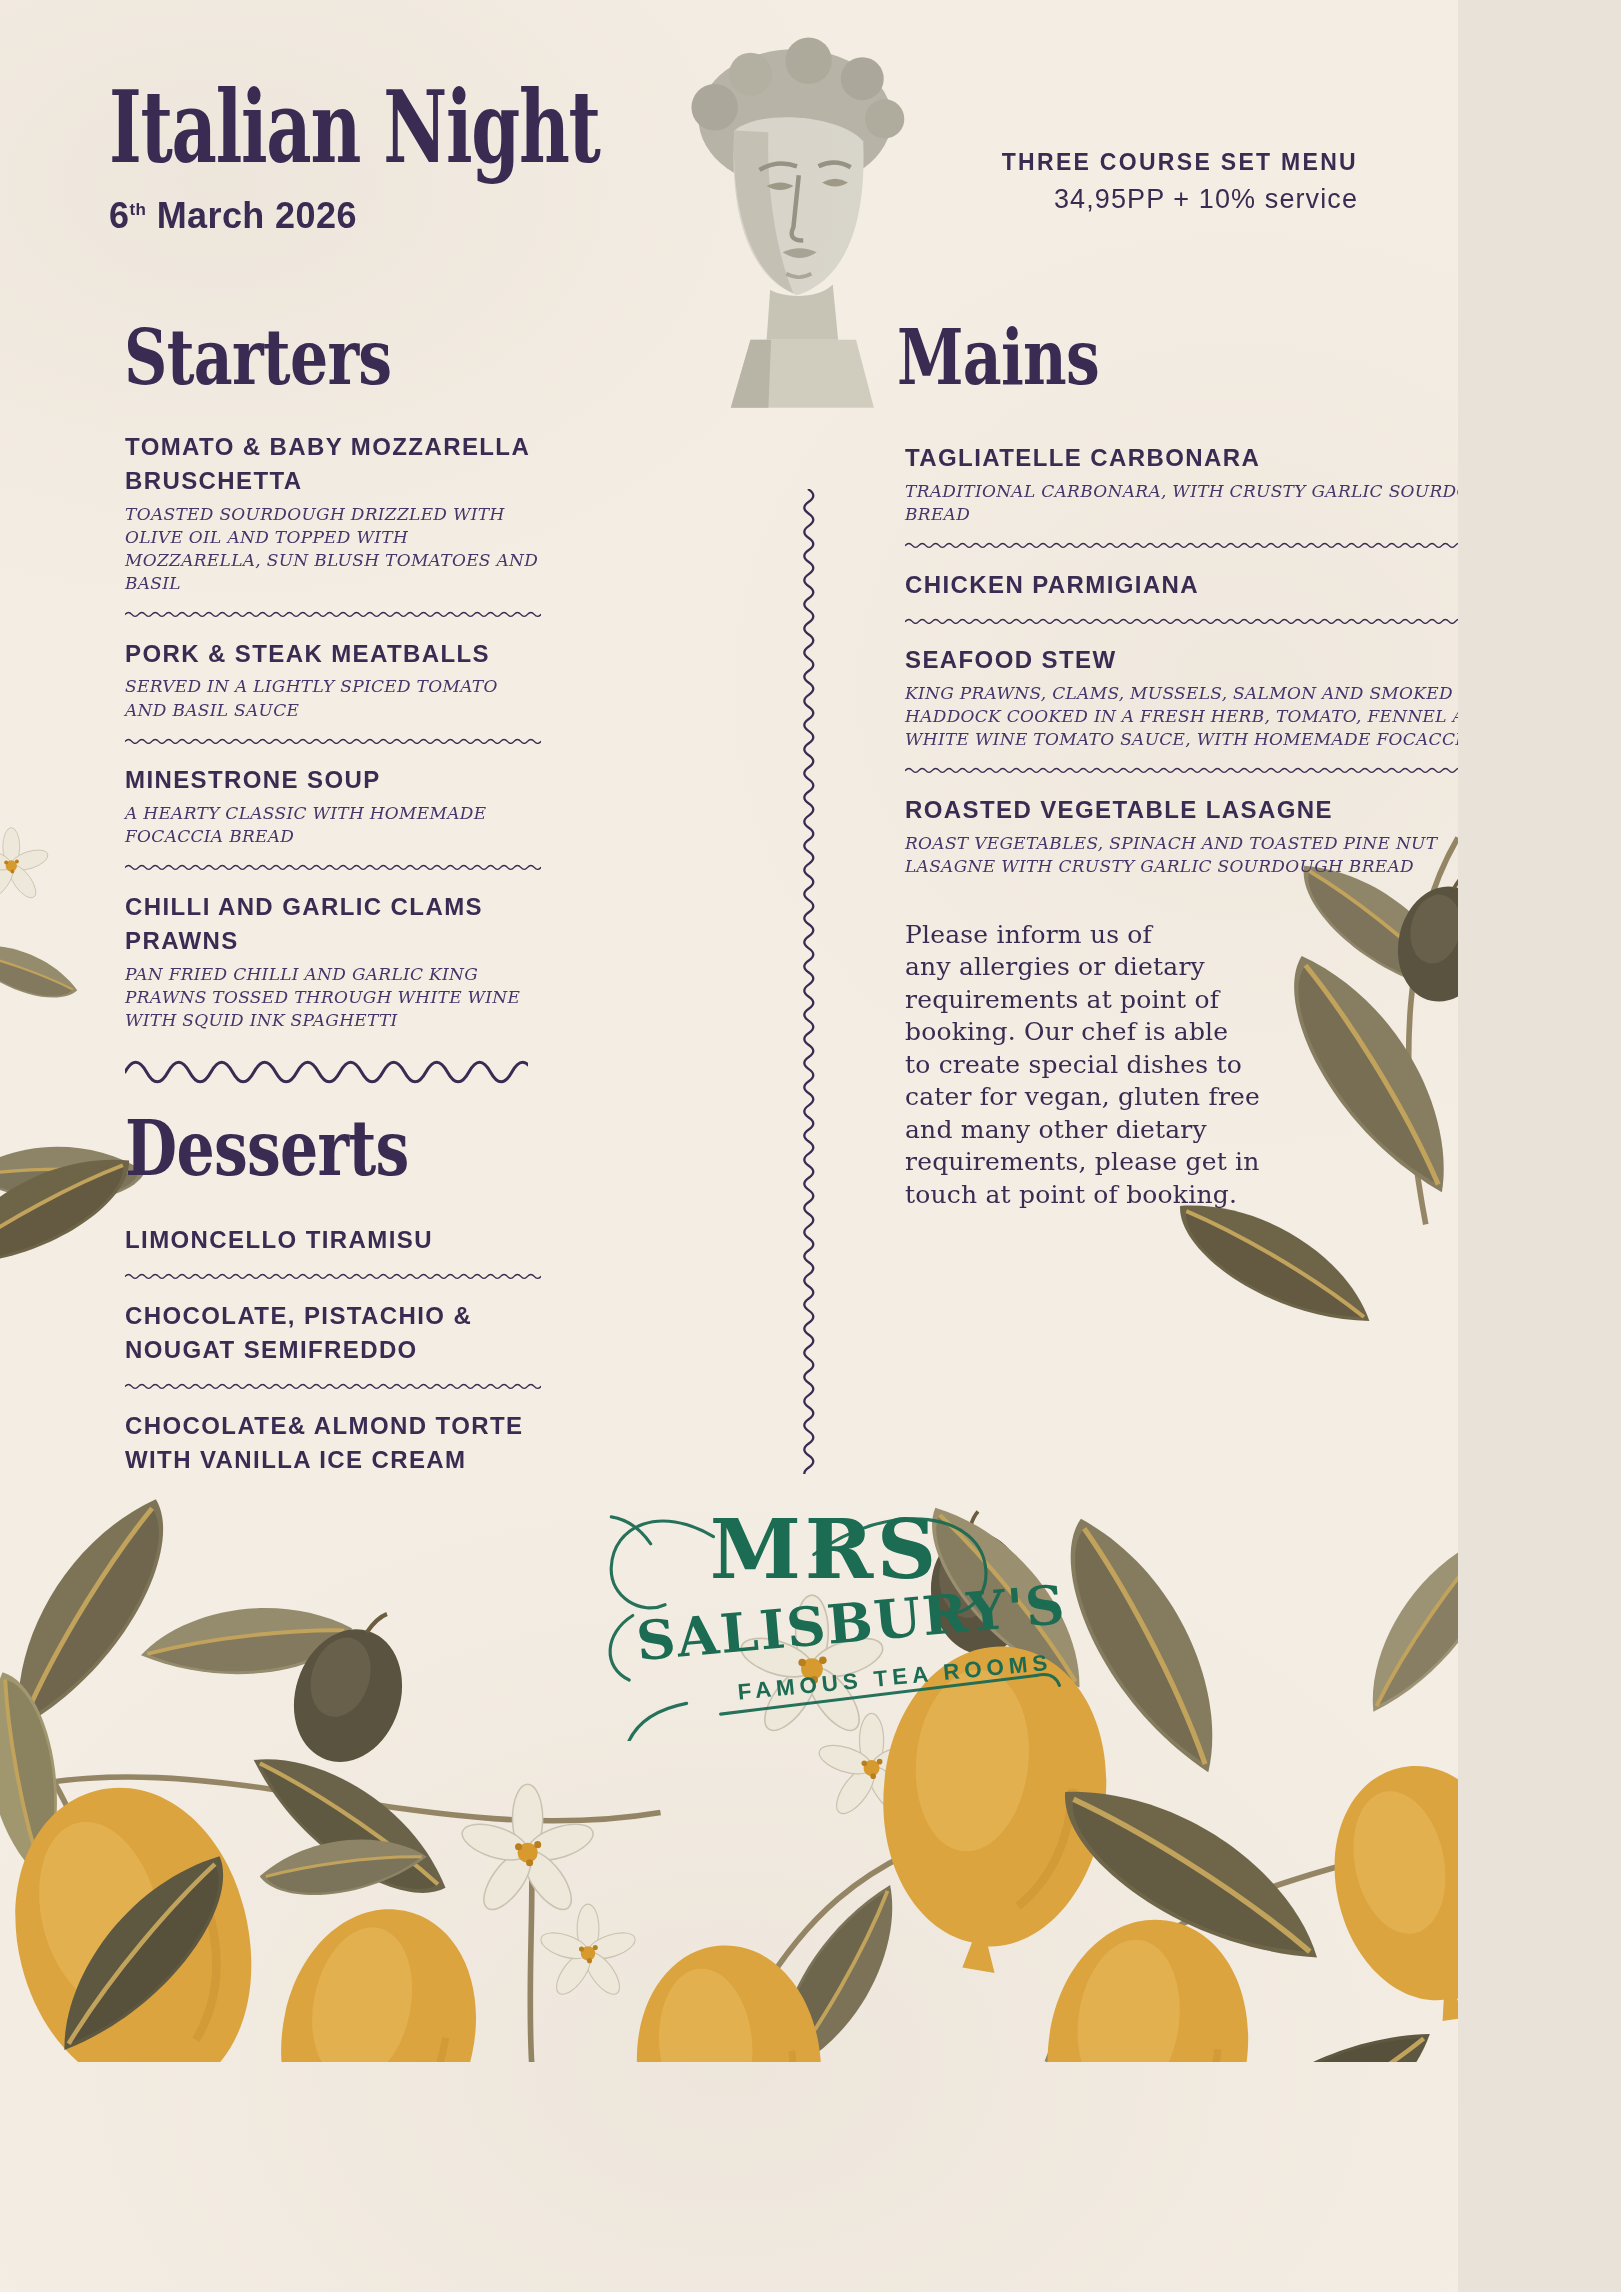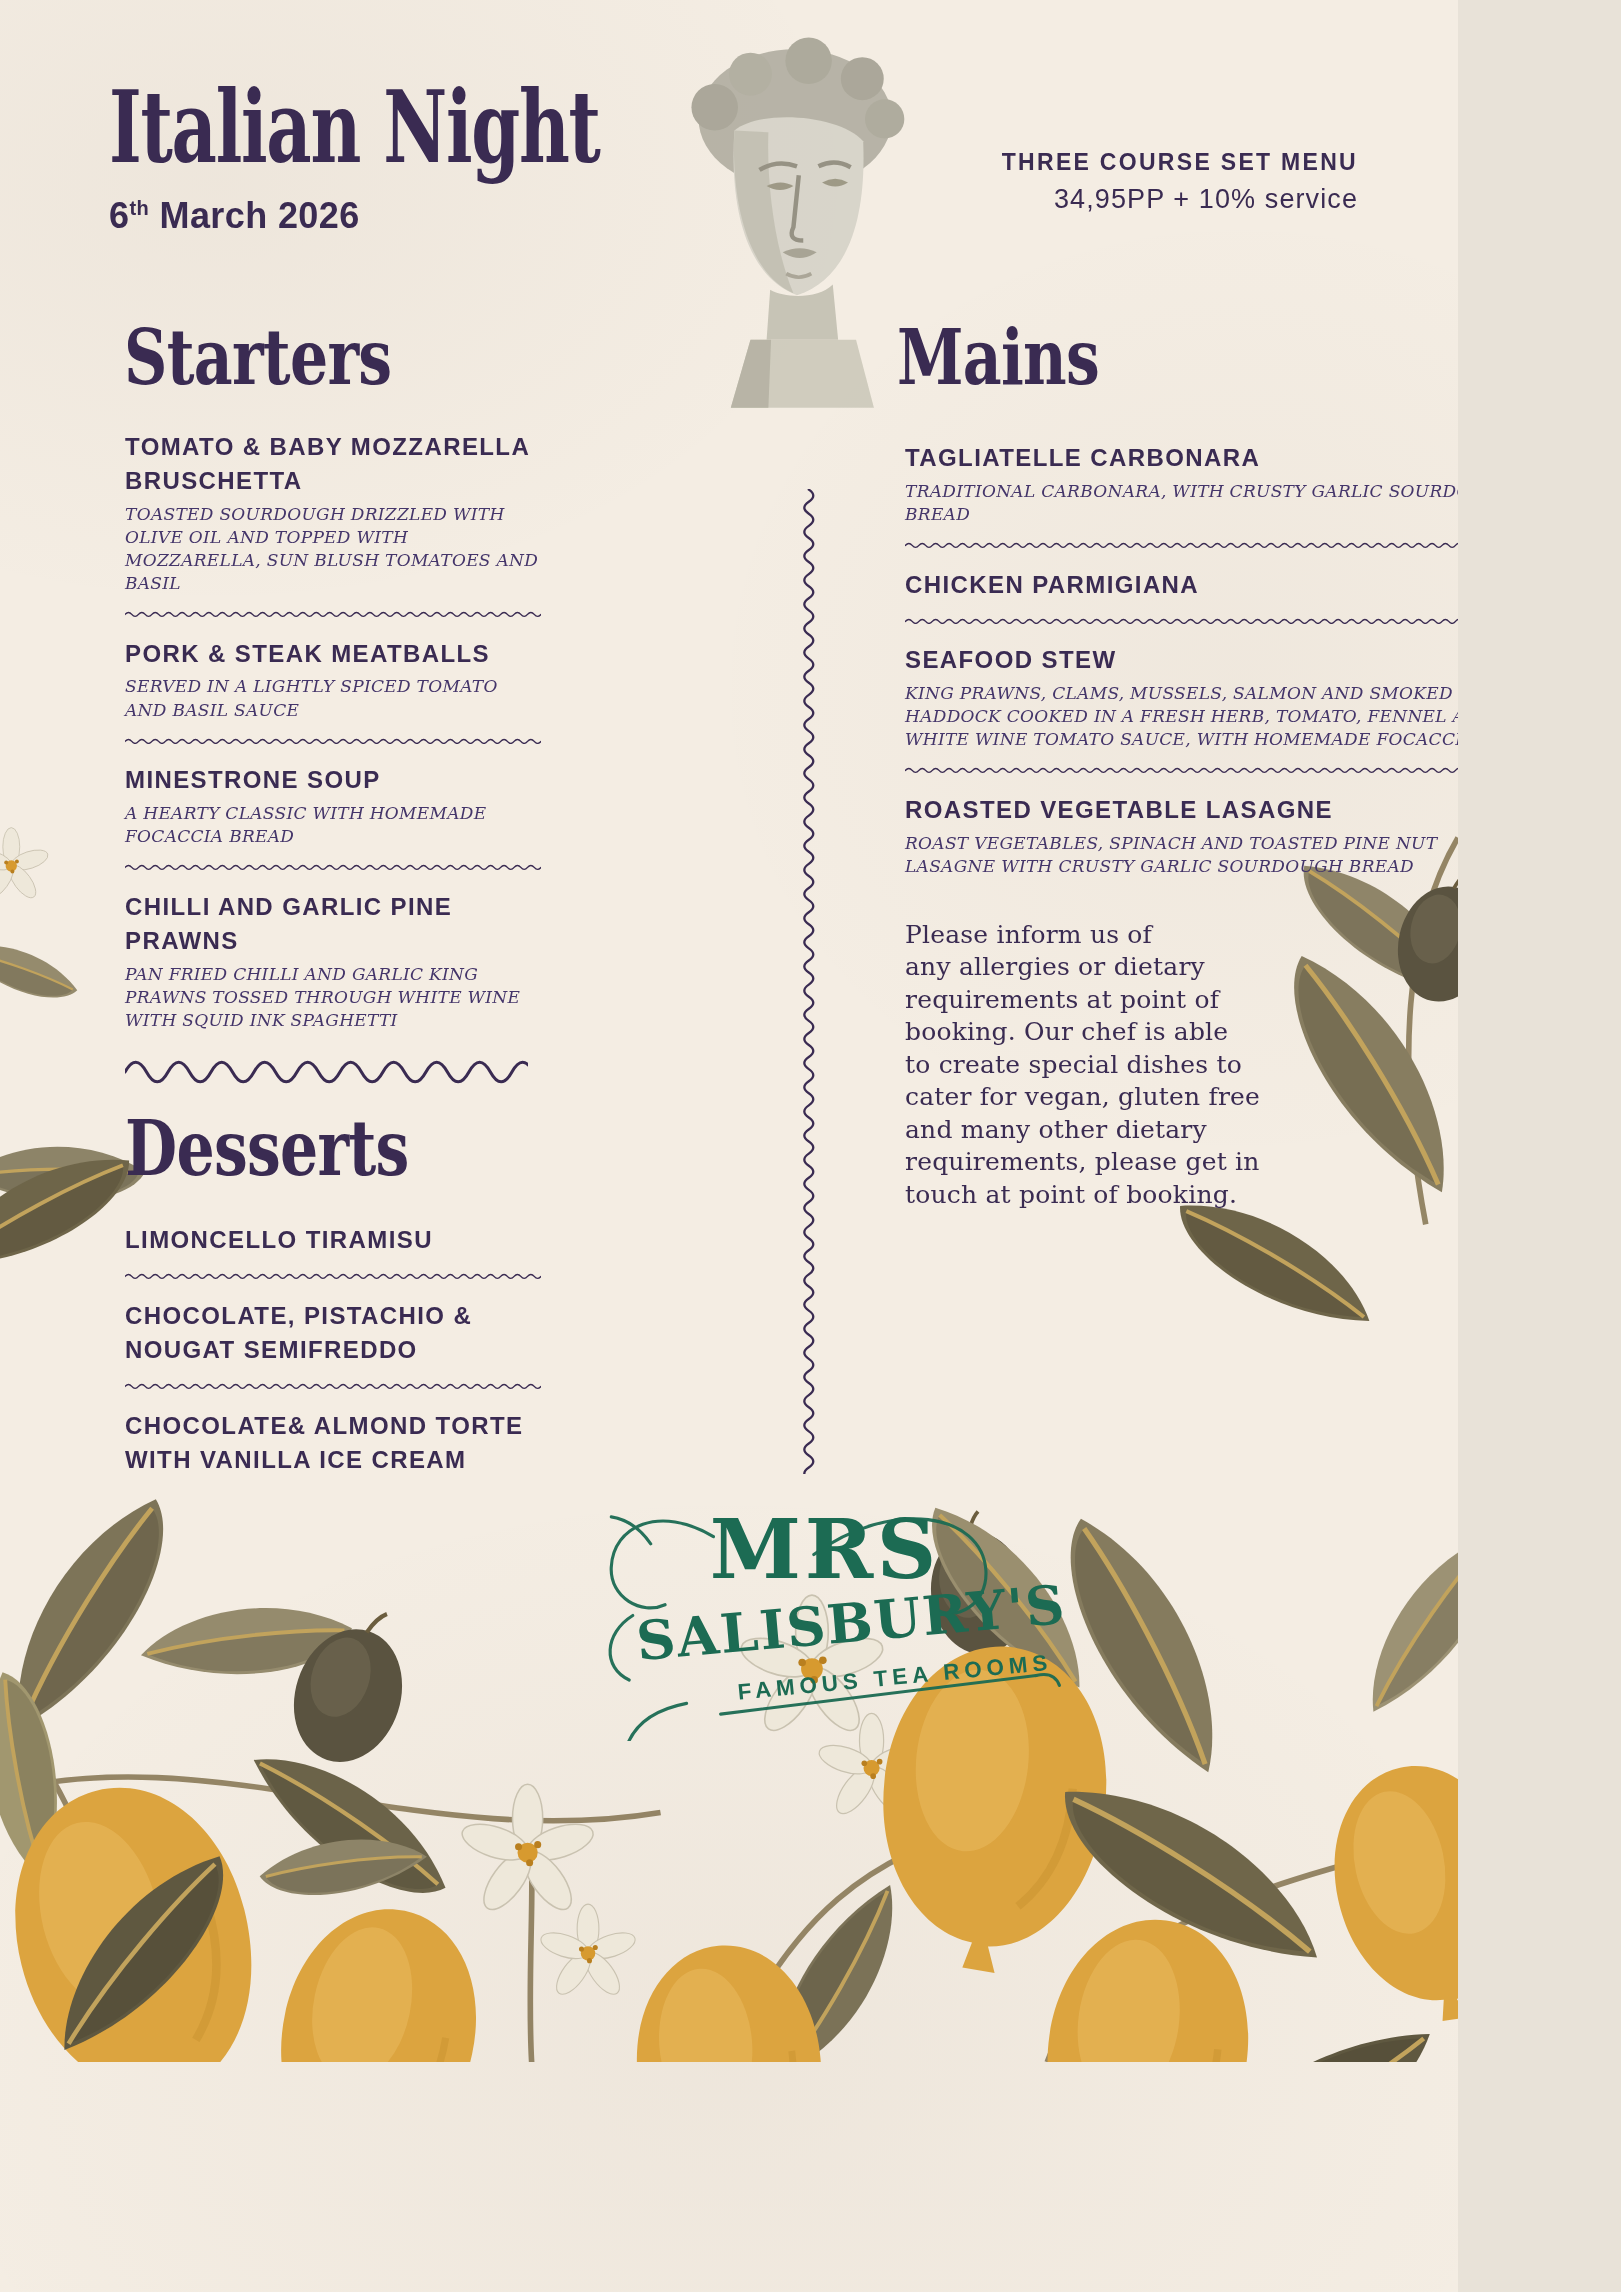--- a/index.html
+++ b/index.html
@@ -22,21 +22,21 @@
   .layer{position:absolute;z-index:2;}
 
   
   .title-block{left:109px;top:77px;}
   .page-title{
     margin:0;font-family:"DejaVu Serif",serif;font-weight:600;
     font-size:100px;line-height:1;color:var(--ink);
     letter-spacing:-1.8px;transform:scale(.70,1);transform-origin:left top;white-space:nowrap;
   }
   .event-date{margin-top:18px;font-size:36px;font-weight:700;color:var(--ink);letter-spacing:0.4px;}
-  .event-date sup{font-size:20px;}
+  .event-date sup{font-size:17px;}
   .offer{right:100px;top:149px;text-align:right;color:var(--ink);}
   .offer-line1{font-size:23px;font-weight:700;letter-spacing:2.3px;}
   .offer-line2{font-size:27px;font-weight:400;letter-spacing:1.1px;margin-top:8px;}
 
   
   .section-h{
     margin:0;font-family:"DejaVu Serif",serif;font-weight:600;
     font-size:77px;line-height:1;color:var(--ink);letter-spacing:-0.9px;
     transform:scale(.78,1);transform-origin:left top;white-space:nowrap;
   }
@@ -213,21 +213,21 @@
 
     <div class="item">
       <div class="item-name">MINESTRONE SOUP</div>
       <div class="item-desc">A HEARTY CLASSIC WITH HOMEMADE FOCACCIA BREAD</div>
     </div>
     <svg class="wave sep" viewBox="0 0 465 7.6000000000000005" width="416" height="6.8">
         <path d="M 0 3.8000000000000003 q 3.75 -4.4 7.5 0 q 3.75 4.4 7.5 0 q 3.75 -4.4 7.5 0 q 3.75 4.4 7.5 0 q 3.75 -4.4 7.5 0 q 3.75 4.4 7.5 0 q 3.75 -4.4 7.5 0 q 3.75 4.4 7.5 0 q 3.75 -4.4 7.5 0 q 3.75 4.4 7.5 0 q 3.75 -4.4 7.5 0 q 3.75 4.4 7.5 0 q 3.75 -4.4 7.5 0 q 3.75 4.4 7.5 0 q 3.75 -4.4 7.5 0 q 3.75 4.4 7.5 0 q 3.75 -4.4 7.5 0 q 3.75 4.4 7.5 0 q 3.75 -4.4 7.5 0 q 3.75 4.4 7.5 0 q 3.75 -4.4 7.5 0 q 3.75 4.4 7.5 0 q 3.75 -4.4 7.5 0 q 3.75 4.4 7.5 0 q 3.75 -4.4 7.5 0 q 3.75 4.4 7.5 0 q 3.75 -4.4 7.5 0 q 3.75 4.4 7.5 0 q 3.75 -4.4 7.5 0 q 3.75 4.4 7.5 0 q 3.75 -4.4 7.5 0 q 3.75 4.4 7.5 0 q 3.75 -4.4 7.5 0 q 3.75 4.4 7.5 0 q 3.75 -4.4 7.5 0 q 3.75 4.4 7.5 0 q 3.75 -4.4 7.5 0 q 3.75 4.4 7.5 0 q 3.75 -4.4 7.5 0 q 3.75 4.4 7.5 0 q 3.75 -4.4 7.5 0 q 3.75 4.4 7.5 0 q 3.75 -4.4 7.5 0 q 3.75 4.4 7.5 0 q 3.75 -4.4 7.5 0 q 3.75 4.4 7.5 0 q 3.75 -4.4 7.5 0 q 3.75 4.4 7.5 0 q 3.75 -4.4 7.5 0 q 3.75 4.4 7.5 0 q 3.75 -4.4 7.5 0 q 3.75 4.4 7.5 0 q 3.75 -4.4 7.5 0 q 3.75 4.4 7.5 0 q 3.75 -4.4 7.5 0 q 3.75 4.4 7.5 0 q 3.75 -4.4 7.5 0 q 3.75 4.4 7.5 0 q 3.75 -4.4 7.5 0 q 3.75 4.4 7.5 0 q 3.75 -4.4 7.5 0 q 3.75 4.4 7.5 0" fill="none" stroke="currentColor" stroke-width="1.6" stroke-linecap="round"></path>
       </svg>
 
     <div class="item">
-      <div class="item-name">CHILLI AND GARLIC PINE PRAWNS</div>
+      <div class="item-name">CHILLI AND GARLIC CLAMS PRAWNS</div>
       <div class="item-desc">PAN FRIED CHILLI AND GARLIC KING PRAWNS TOSSED THROUGH WHITE WINE WITH SQUID INK SPAGHETTI</div>
     </div>
     <svg class="wave sep-big" viewBox="0 0 450 28.8" width="403" height="26">
         <path d="M 0 14.4 q 12 -22 24 0 q 12 22 24 0 q 12 -22 24 0 q 12 22 24 0 q 12 -22 24 0 q 12 22 24 0 q 12 -22 24 0 q 12 22 24 0 q 12 -22 24 0 q 12 22 24 0 q 12 -22 24 0 q 12 22 24 0 q 12 -22 24 0 q 12 22 24 0 q 12 -22 24 0 q 12 22 24 0 q 12 -22 24 0 q 12 22 24 0 q 12 -22 24 0" fill="none" stroke="currentColor" stroke-width="3.4" stroke-linecap="round"></path>
       </svg>
 
     <h2 class="section-h h-desserts">Desserts</h2>
 
     <div class="item">
       <div class="item-name">LIMONCELLO TIRAMISU</div>

